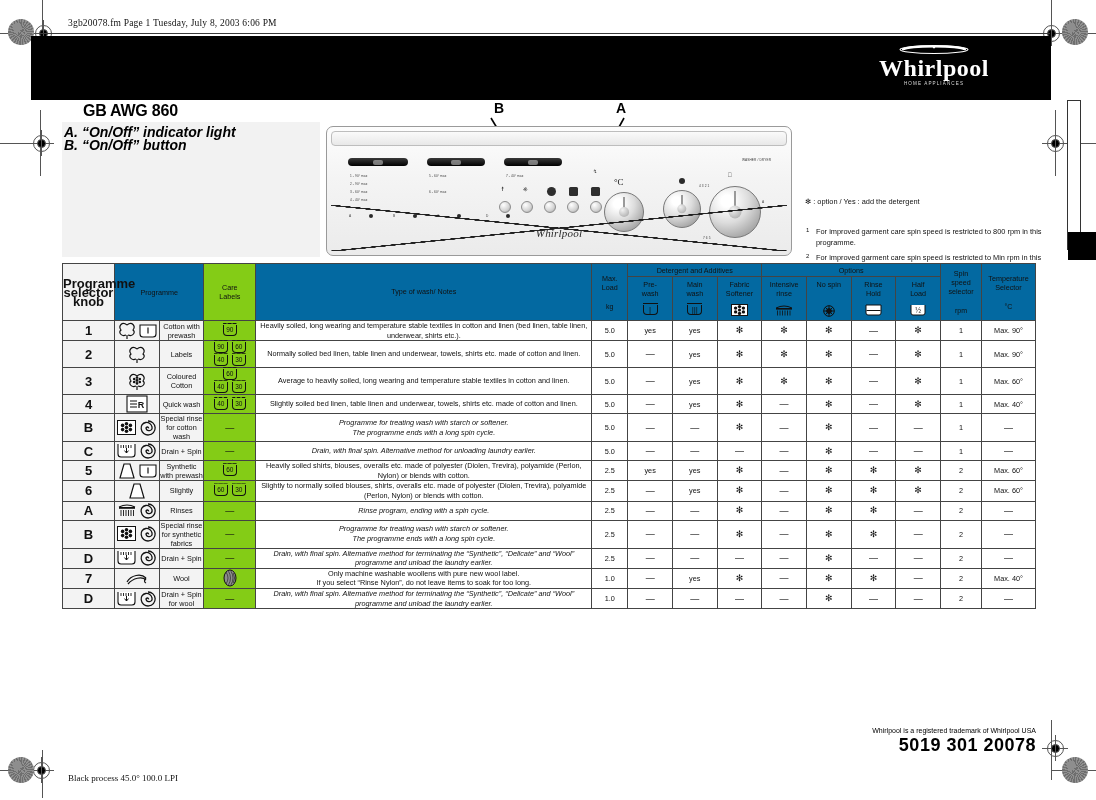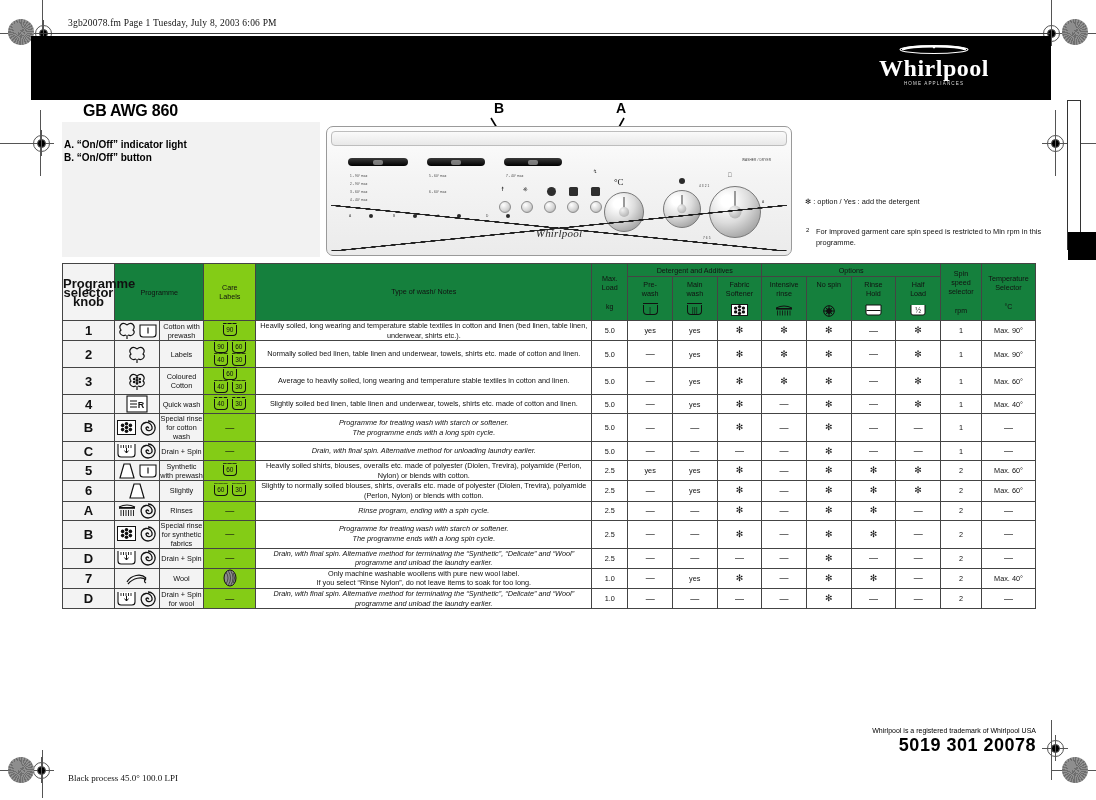--- a/index.html
+++ b/index.html
@@ -54,21 +54,21 @@
     font-family:"Liberation Serif", serif;
     font-size:24px; font-weight:700; letter-spacing:.5px; line-height:1;
   }
   .logo .tagline {
     font-size:4.6px; letter-spacing:1.1px; color:#d8d8d8; margin-top:1px;
   }
 
   
   .title-gb   { position:absolute; left:64px; top:102px; font-size:16px; font-weight:700; letter-spacing:-.3px;margin-left:19px; }
   .title-mod  { position:absolute; left:110px; top:102px; font-size:16px; font-weight:700; letter-spacing:-.2px; }
-  .legend { position:absolute; left:64px; top:138px; font-size:10px; font-weight:700; line-height:13px; }
+  .legend { position:absolute; left:64px; top:126px; font-size:14px; font-weight:700; line-height:13px;font-style:italic; }
 
   
   .greypanel { position:absolute; left:62px; top:122px; width:258px; height:135px; background:#f2f2f2; }
 
   
   .cp-wrap { position:absolute; left:326px; top:126px; width:466px; height:130px; }
   .cp-body {
     position:absolute; inset:0;
     border:1px solid #9a9a9a; border-radius:7px;
     background:linear-gradient(#fdfdfd,#f4f4f4 40%,#ebebeb);
@@ -122,21 +122,21 @@
 
   
   table.prog {
     position:absolute; left:62px; top:263px; width:974px;
     border-collapse:collapse; table-layout:fixed;
     font-size:7.3px; color:#111;
   }
   table.prog td, table.prog th {
     border:.7px solid #444; padding:0; vertical-align:middle; text-align:center;
   }
-  .hd { background:#15803d; font-size:7.2px; font-weight:400; line-height:9px; padding:2px 1px; }
+  .hd { background:#0369a1; font-size:7.2px; font-weight:400; line-height:9px; padding:2px 1px; }
   .hd.grp { height:13px; }
   .hd.sub { height:43px; vertical-align:top; padding-top:3px; }
 
   .c-knob { width:52px; font-size:13px; font-weight:700; background:#f3f3f3; }
   .c-pgi  { width:56px; background:#f3f3f3; }
   .c-pgn  { width:86px; font-size:7.3px; background:#f3f3f3; line-height:9px; }
   .c-care { width:52px; background:#84cc16; }
   .c-desc { width:336px; text-align:left; padding:3px 4px; line-height:9.6px; }
   .c-desc.it { font-style:italic; }
   .c-num  { width:36px; }
@@ -316,20 +316,24 @@
         <div class="cp-wmark">Whirlpool</div>
       </div>
     </div>
   </div>
 
   <div class="whitetab"></div>
   <div class="blacktab"></div>
 
   <div class="notes">
     <div class="n-line">✻ : option /  Yes : add the detergent</div>
+    <div class="fn">
+      <sup>1</sup>
+      <span>For improved garment care spin speed is restricted to 800 rpm in this programme.</span>
+    </div>
     <div class="fn">
       <sup>2</sup>
       <span>For improved garment care spin speed is restricted to Min rpm in this programme.</span>
     </div>
   </div>
 
   <table class="prog">
     <thead>
       <tr>
         <th class="hd c-knob" rowspan="2">

